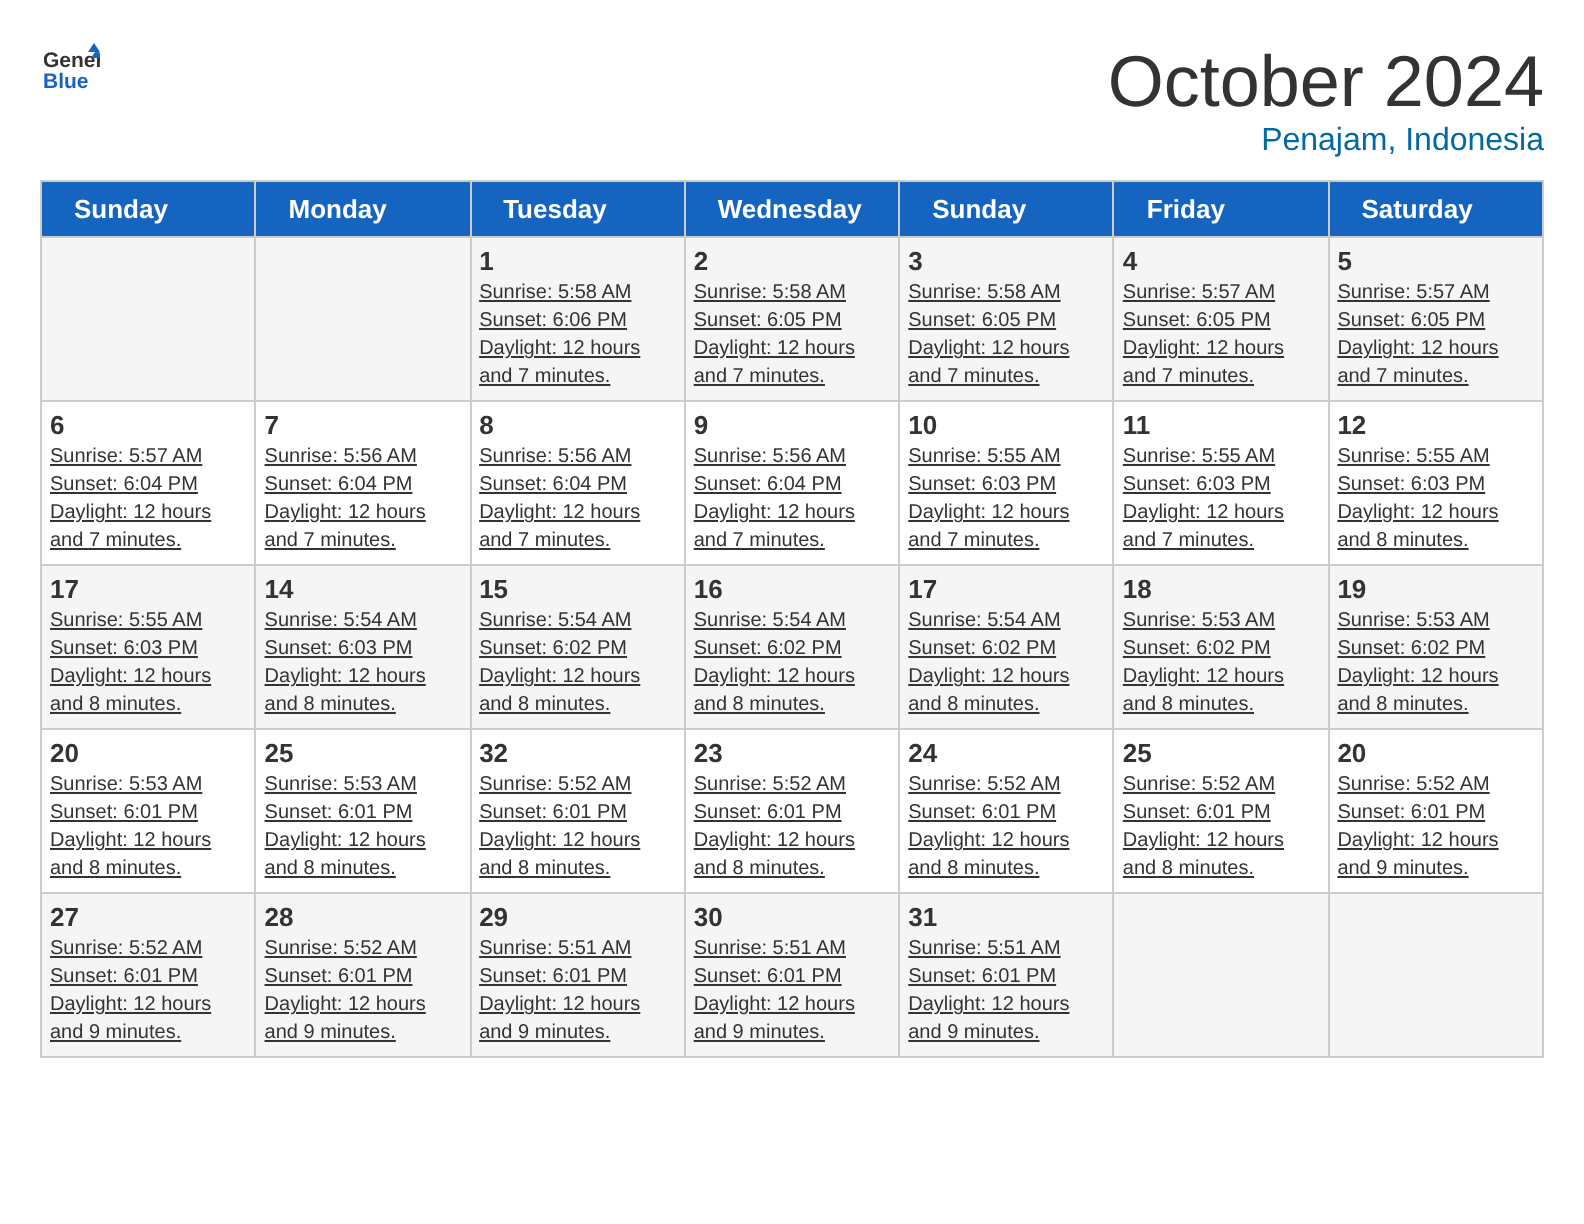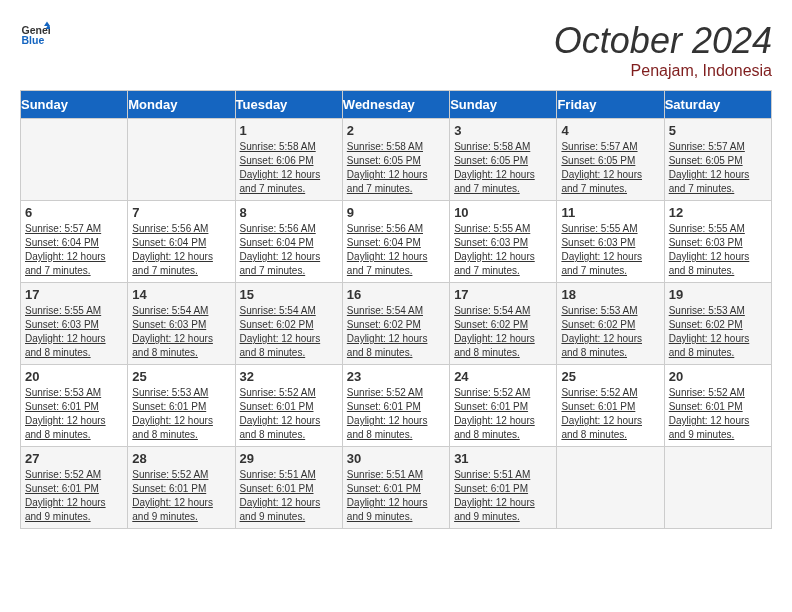--- a/index.html
+++ b/index.html
@@ -25,35 +25,34 @@
       width: 30px;
       height: 30px;
     }
     .title-area {
       text-align: right;
     }
     .month-title {
       font-size: 36px;
       font-weight: normal;
       color: #333;
-      font-style: italic;
     }
     .location-title {
       font-size: 16px;
-      color: #7f1d1d;
+      color: #0369a1;
     }
     table {
       width: 100%;
       border-collapse: collapse;
       table-layout: fixed;
     }
     thead tr th {
       background-color: #1565c0;
       color: #fff;
-      padding: 6px 0;
+      padding: 6px 16px;
       font-size: 13px;
       font-weight: bold;
       text-align: left;
       border: 1px solid #ccc;
     }
     tbody tr td {
       border: 1px solid #ccc;
       vertical-align: top;
       padding: 4px;
       font-size: 10.5px;

